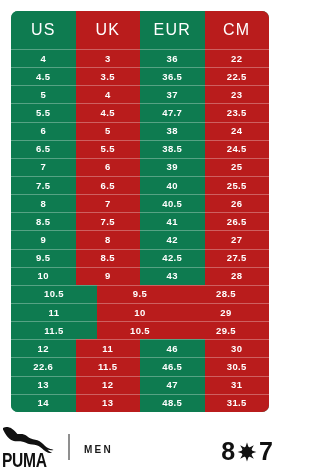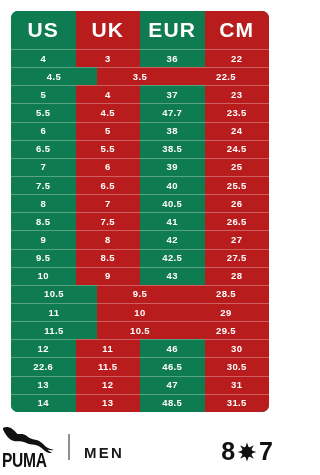--- a/index.html
+++ b/index.html
@@ -52,22 +52,22 @@
     flex: 1 1 25%;
     box-sizing: border-box;
   }
 
   
   .shade-dark  { background: #0e7b50; }
   .shade-light { background: #b91c1c; }
 
   .table-head .cell {
     color: #ffffff;
-    font-size: 21px;
-    font-weight: 700;
+    font-size: 16px;
+    font-weight: 400;
     letter-spacing: 1.2px;
     display: flex;
     align-items: center;
     justify-content: center;
     height: 100%;
   }
 
   .row {
     display: flex;
     height: 18.15px;
@@ -122,21 +122,21 @@
     top: 14px;
     width: 1.5px;
     height: 26px;
     background: #8f8f8f;
   }
 
   .men-label {
     position: absolute;
     left: 84px;
     top: 24px;
-    font-size: 15px;
+    font-size: 10px;
     font-weight: 700;
     letter-spacing: 2.2px;
     color: #1b1b1b;
     font-family: "Liberation Sans", sans-serif;
   }
 
   .code-mark {
     position: absolute;
     right: 7px;
     top: 19px;
@@ -192,20 +192,23 @@
           <div class="col shade-light">
             <div class="cell">22</div>
           </div>
         </div>
         <div class="row">
           <div class="col shade-dark">
             <div class="cell">4.5</div>
           </div>
           <div class="col shade-light">
             <div class="cell">3.5</div>
+          </div>
+          <div class="col shade-dark">
+            <div class="cell">36.5</div>
           </div>
           <div class="col shade-light">
             <div class="cell">22.5</div>
           </div>
         </div>
         <div class="row">
           <div class="col shade-dark">
             <div class="cell">5</div>
           </div>
           <div class="col shade-light">

